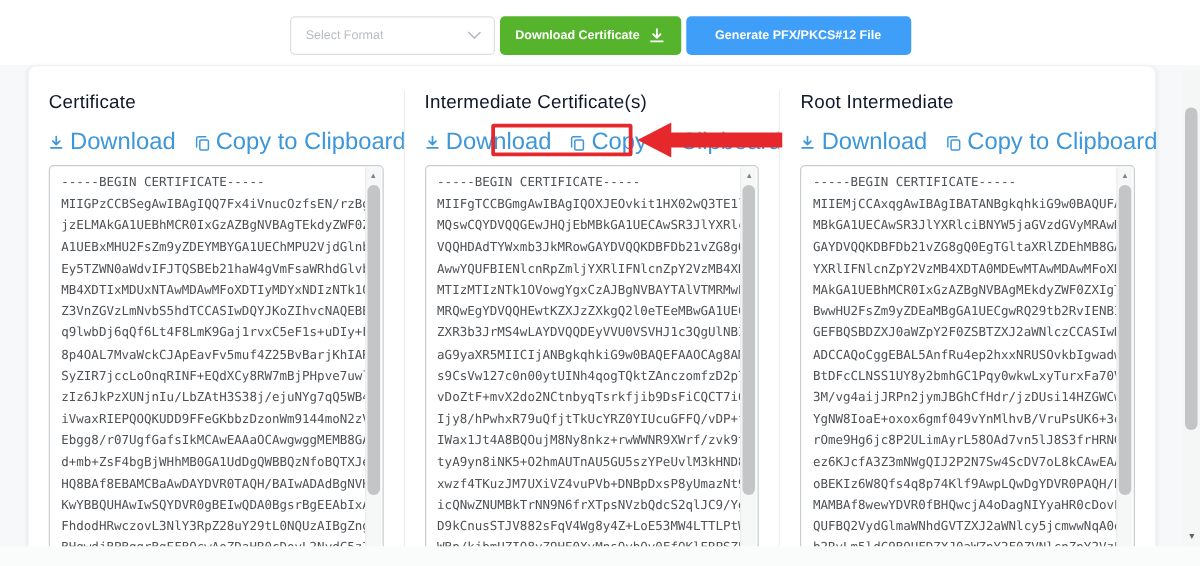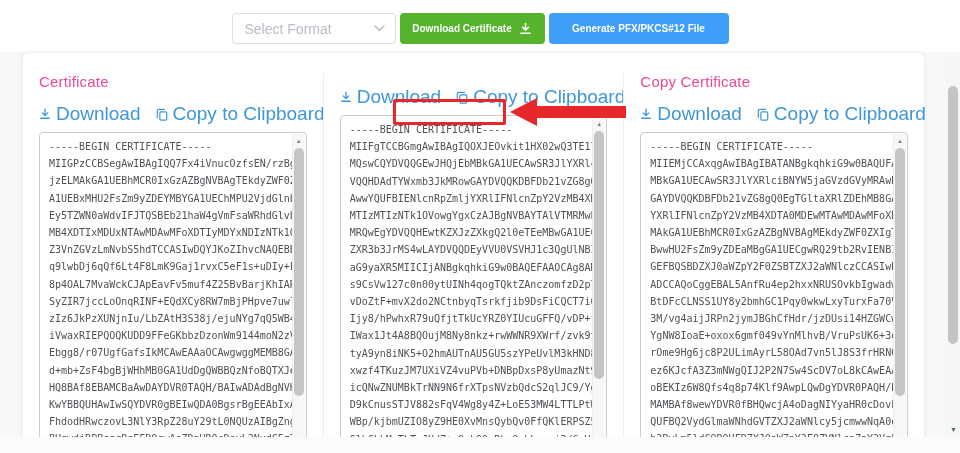--- a/index.html
+++ b/index.html
@@ -16,41 +16,41 @@
     background: #ffffff;
     display: flex; justify-content: center; align-items: flex-start;
     padding-top: 13px; gap: 4px;
   }
   .select {
     width: 164px; height: 31px; background: #fff;
     border: 1px solid #dcdfe3; border-radius: 4px;
     display: flex; align-items: center; justify-content: space-between;
     padding: 0 10px 0 12px; cursor: pointer;
   }
-  .select .ph { color: #b8bdc4; font-size: 14px; }
+  .select .ph { color: #b8bdc4; font-size: 10px; }
   .select .chev { display: flex; align-items: center; }
   .btn {
     height: 31px; border: none; border-radius: 4px; cursor: pointer;
     color: #fff; font-size: 10px; font-weight: 700;
     font-family: "Liberation Sans", sans-serif;
     display: inline-flex; align-items: center; justify-content: center; gap: 7px;
   }
   .btn.green { width: 145px; background: #55b32c; }
   .btn.blue  { width: 180px; background: #3f9ef8; }
 
   
   .card {
     position: absolute; left: 22px; top: 52px; width: 903px; height: 420px;
     background: #ffffff; border: 1px solid #f0f1f2; border-radius: 7px;
     box-shadow: 0 1px 4px rgba(0,0,0,0.07);
     display: flex; padding-top: 20px;
   }
   .col { flex: 1 1 0; padding: 0 16px; border-left: 1px solid #ededee; min-width: 0; }
   .col:first-child { border-left: none; }
-  .col h3 { font-size: 15px; font-weight: 400; color: #ec4899; letter-spacing: .2px; }
+  .col h3 { font-size: 15px; font-weight: 400; color: #0f172a; letter-spacing: .2px; }
   .links { margin-top: 15px; height: 18px; display: flex; align-items: center; white-space: nowrap; }
   .link {
     color: #3e97d9; font-size: 19px; text-decoration: none;
     display: inline-flex; align-items: center; gap: 5px; margin-right: 15px; cursor: pointer;
   }
   .link svg { flex: 0 0 auto; }
 
   .pembox {
     margin-top: 9px; position: relative; height: 330px;
     background: #fff; border: 1px solid #c9cdd1; border-radius: 4px;
@@ -170,20 +170,21 @@
 BHgwdjBPBggrBgEFBQcwAoZDaHR0cDovL2NydC5zZWN0a
 UlNBRG9tYWluVmFsaWRhdGlvblNlY3VyZVNlcnZlckNBL</pre>
       <div class="sb">
         <div class="sb-up">▲</div>
         <div class="sb-thumb"></div>
       </div>
     </div>
   </section>
 
   <section class="col">
+    <h3>Intermediate Certificate(s)</h3>
     <div class="links">
       <a class="link">
         <span style="display:inline-flex;">
           <svg width="12" height="12" viewBox="0 0 14 14">
               <path d="M7 1.5v7M3.8 5.7L7 8.9l3.2-3.2" fill="none" stroke="#3e97d9" stroke-width="1.6" stroke-linecap="round" stroke-linejoin="round"></path>
               <path d="M2 12h10" stroke="#3e97d9" stroke-width="1.6" stroke-linecap="round"></path>
             </svg>
         </span>
         <span>Download</span>
       </a>
@@ -218,21 +219,21 @@
 WBp/kjbmUZIO8yZ9HE0XvMnsQybQv0FfQKlERPSZ51eHn
 SlhCLkMaTLTwJUdZ+gQek9QmRkpQgbLevni3/GcV4clXh</pre>
       <div class="sb">
         <div class="sb-up">▲</div>
         <div class="sb-thumb"></div>
       </div>
     </div>
   </section>
 
   <section class="col">
-    <h3>Copy Certificate</h3>
+    <h3>Root Intermediate</h3>
     <div class="links">
       <a class="link">
         <span style="display:inline-flex;">
           <svg width="12" height="12" viewBox="0 0 14 14">
               <path d="M7 1.5v7M3.8 5.7L7 8.9l3.2-3.2" fill="none" stroke="#3e97d9" stroke-width="1.6" stroke-linecap="round" stroke-linejoin="round"></path>
               <path d="M2 12h10" stroke="#3e97d9" stroke-width="1.6" stroke-linecap="round"></path>
             </svg>
         </span>
         <span>Download</span>
       </a>

